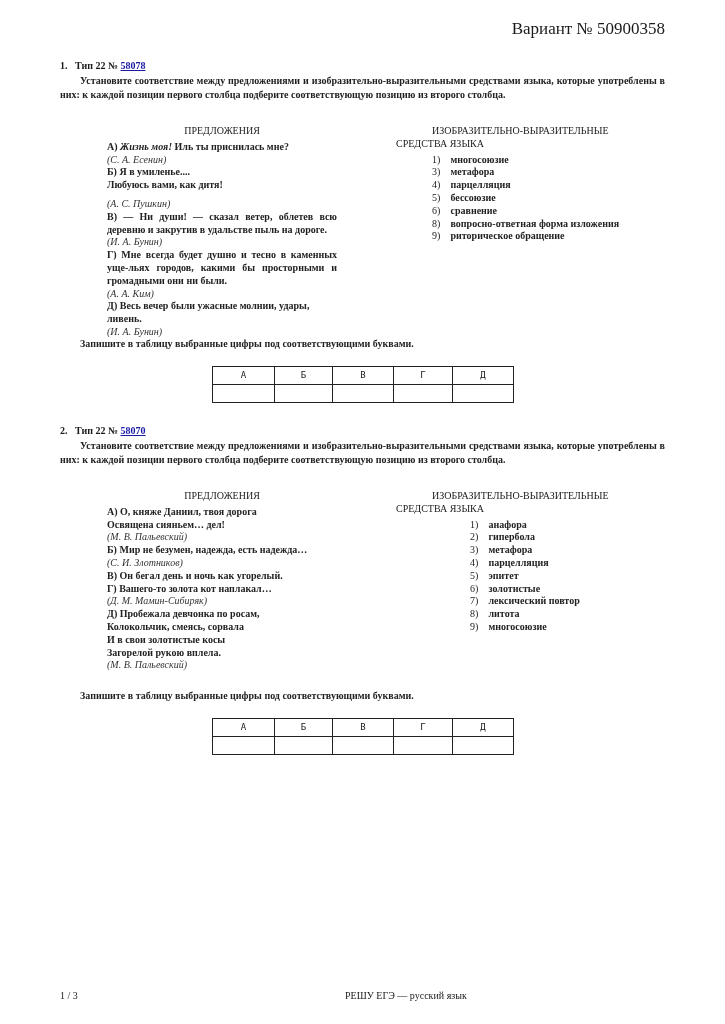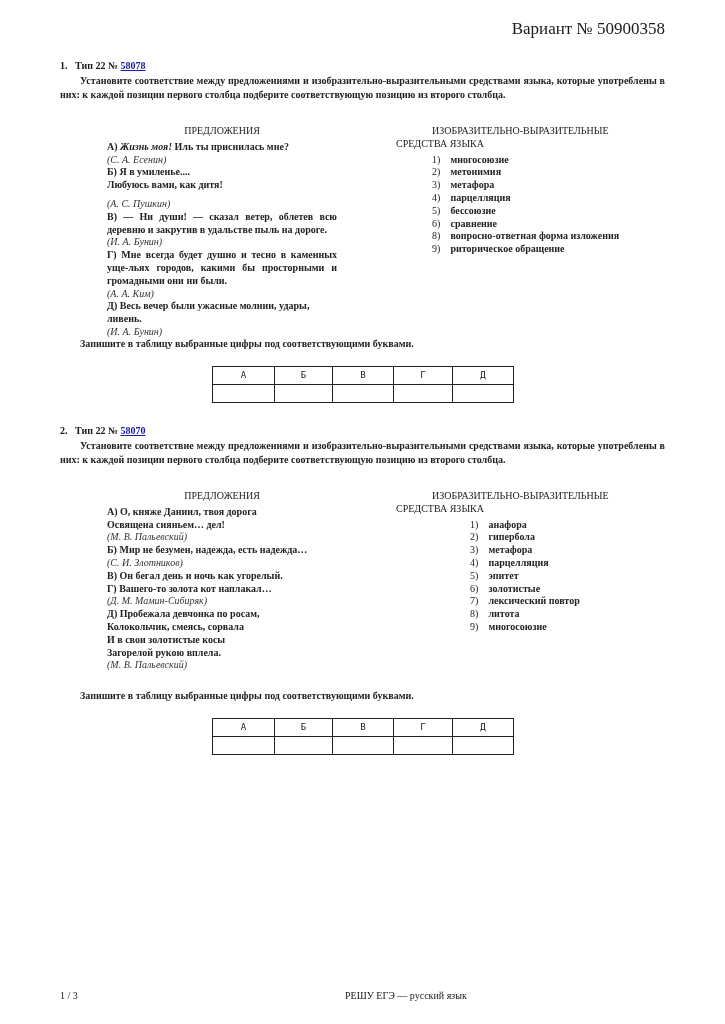--- a/index.html
+++ b/index.html
@@ -69,21 +69,20 @@
   <div class="auth">(А. А. Ким)</div>
   <div>Д)  Весь вечер были ужасные молнии, удары, ливень.</div>
   <div class="auth">(И. А. Бунин)</div>
 </div>
 
 <div class="abs col-right" style="top:125px;">
   <div class="hdr1">ИЗОБРАЗИТЕЛЬНО-ВЫРАЗИТЕЛЬНЫЕ</div>
   <div class="hdr2">СРЕДСТВА ЯЗЫКА</div>
   <div class="opts">
     <div><span class="num">1)</span> <span>многосоюзие</span></div>
-    <div><span class="num">2)</span> <span>метонимия</span></div>
     <div><span class="num">3)</span> <span>метафора</span></div>
     <div><span class="num">4)</span> <span>парцелляция</span></div>
     <div><span class="num">5)</span> <span>бессоюзие</span></div>
     <div><span class="num">6)</span> <span>сравнение</span></div>
     <div><span class="num">8)</span> <span>вопросно-ответная форма изложения</span></div>
     <div><span class="num">9)</span> <span>риторическое обращение</span></div>
   </div>
 </div>
 
 <div class="abs write" style="top:337px;">Запишите в таблицу выбранные цифры под соответствующими буквами.</div>

